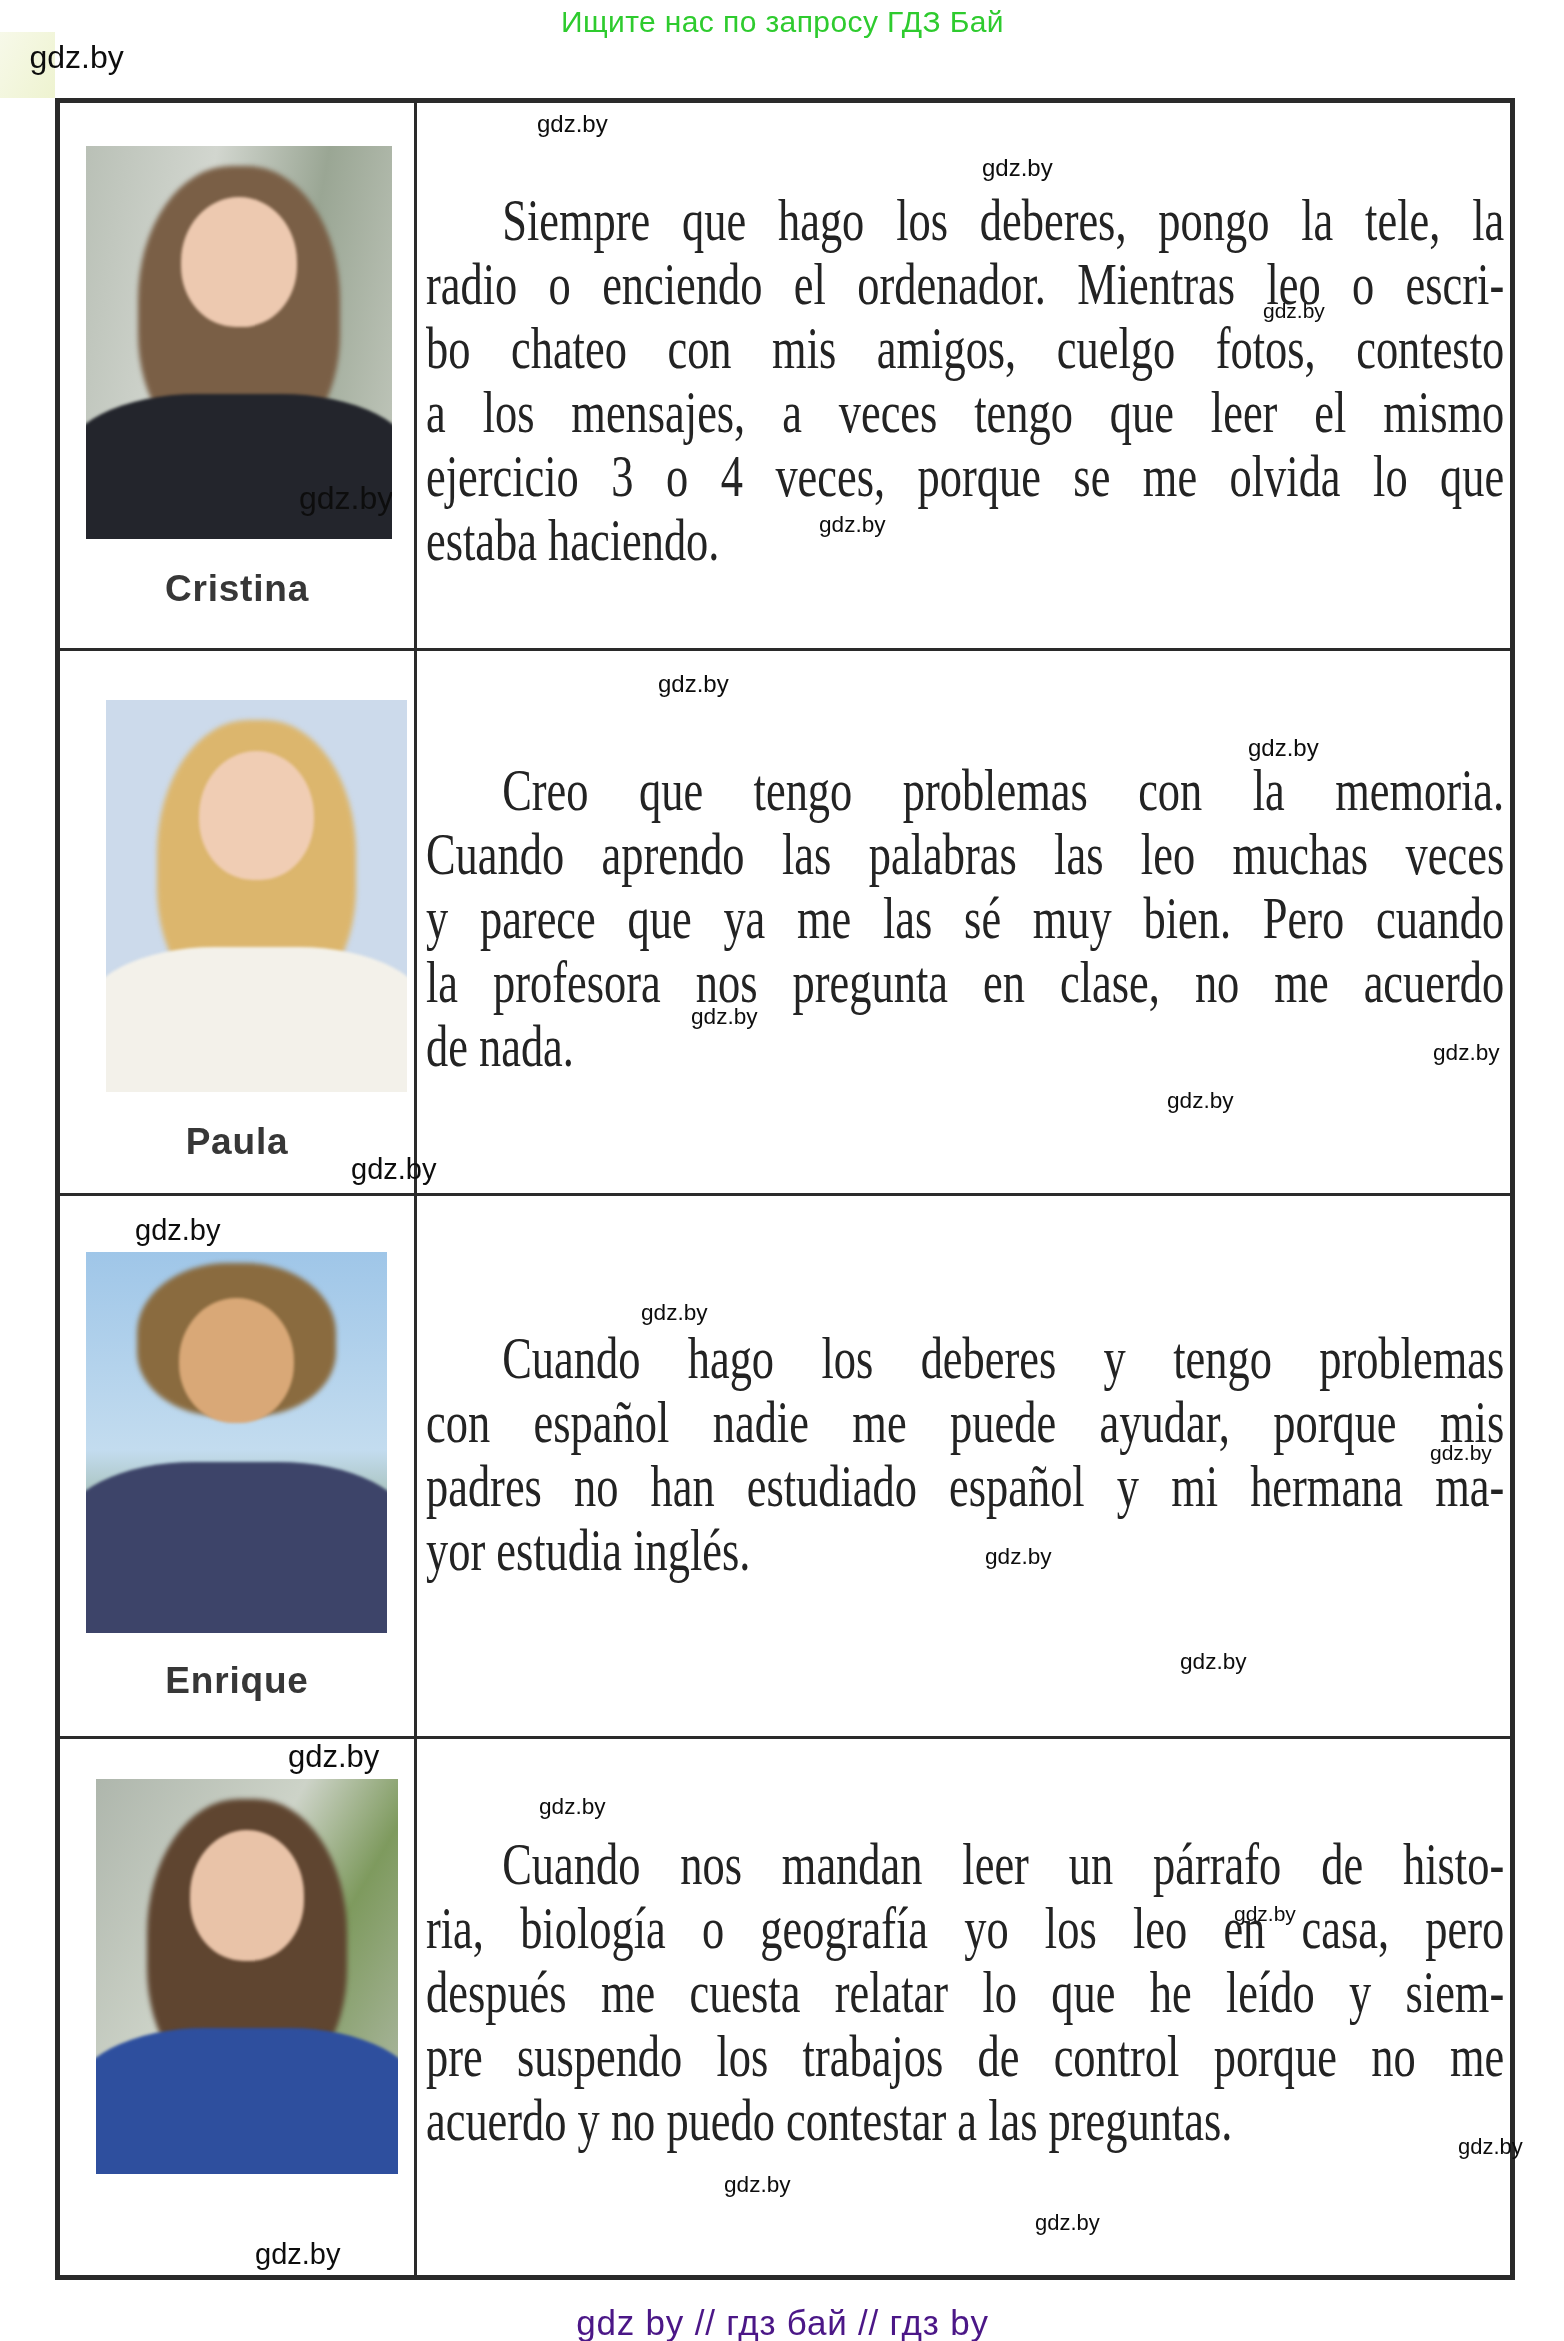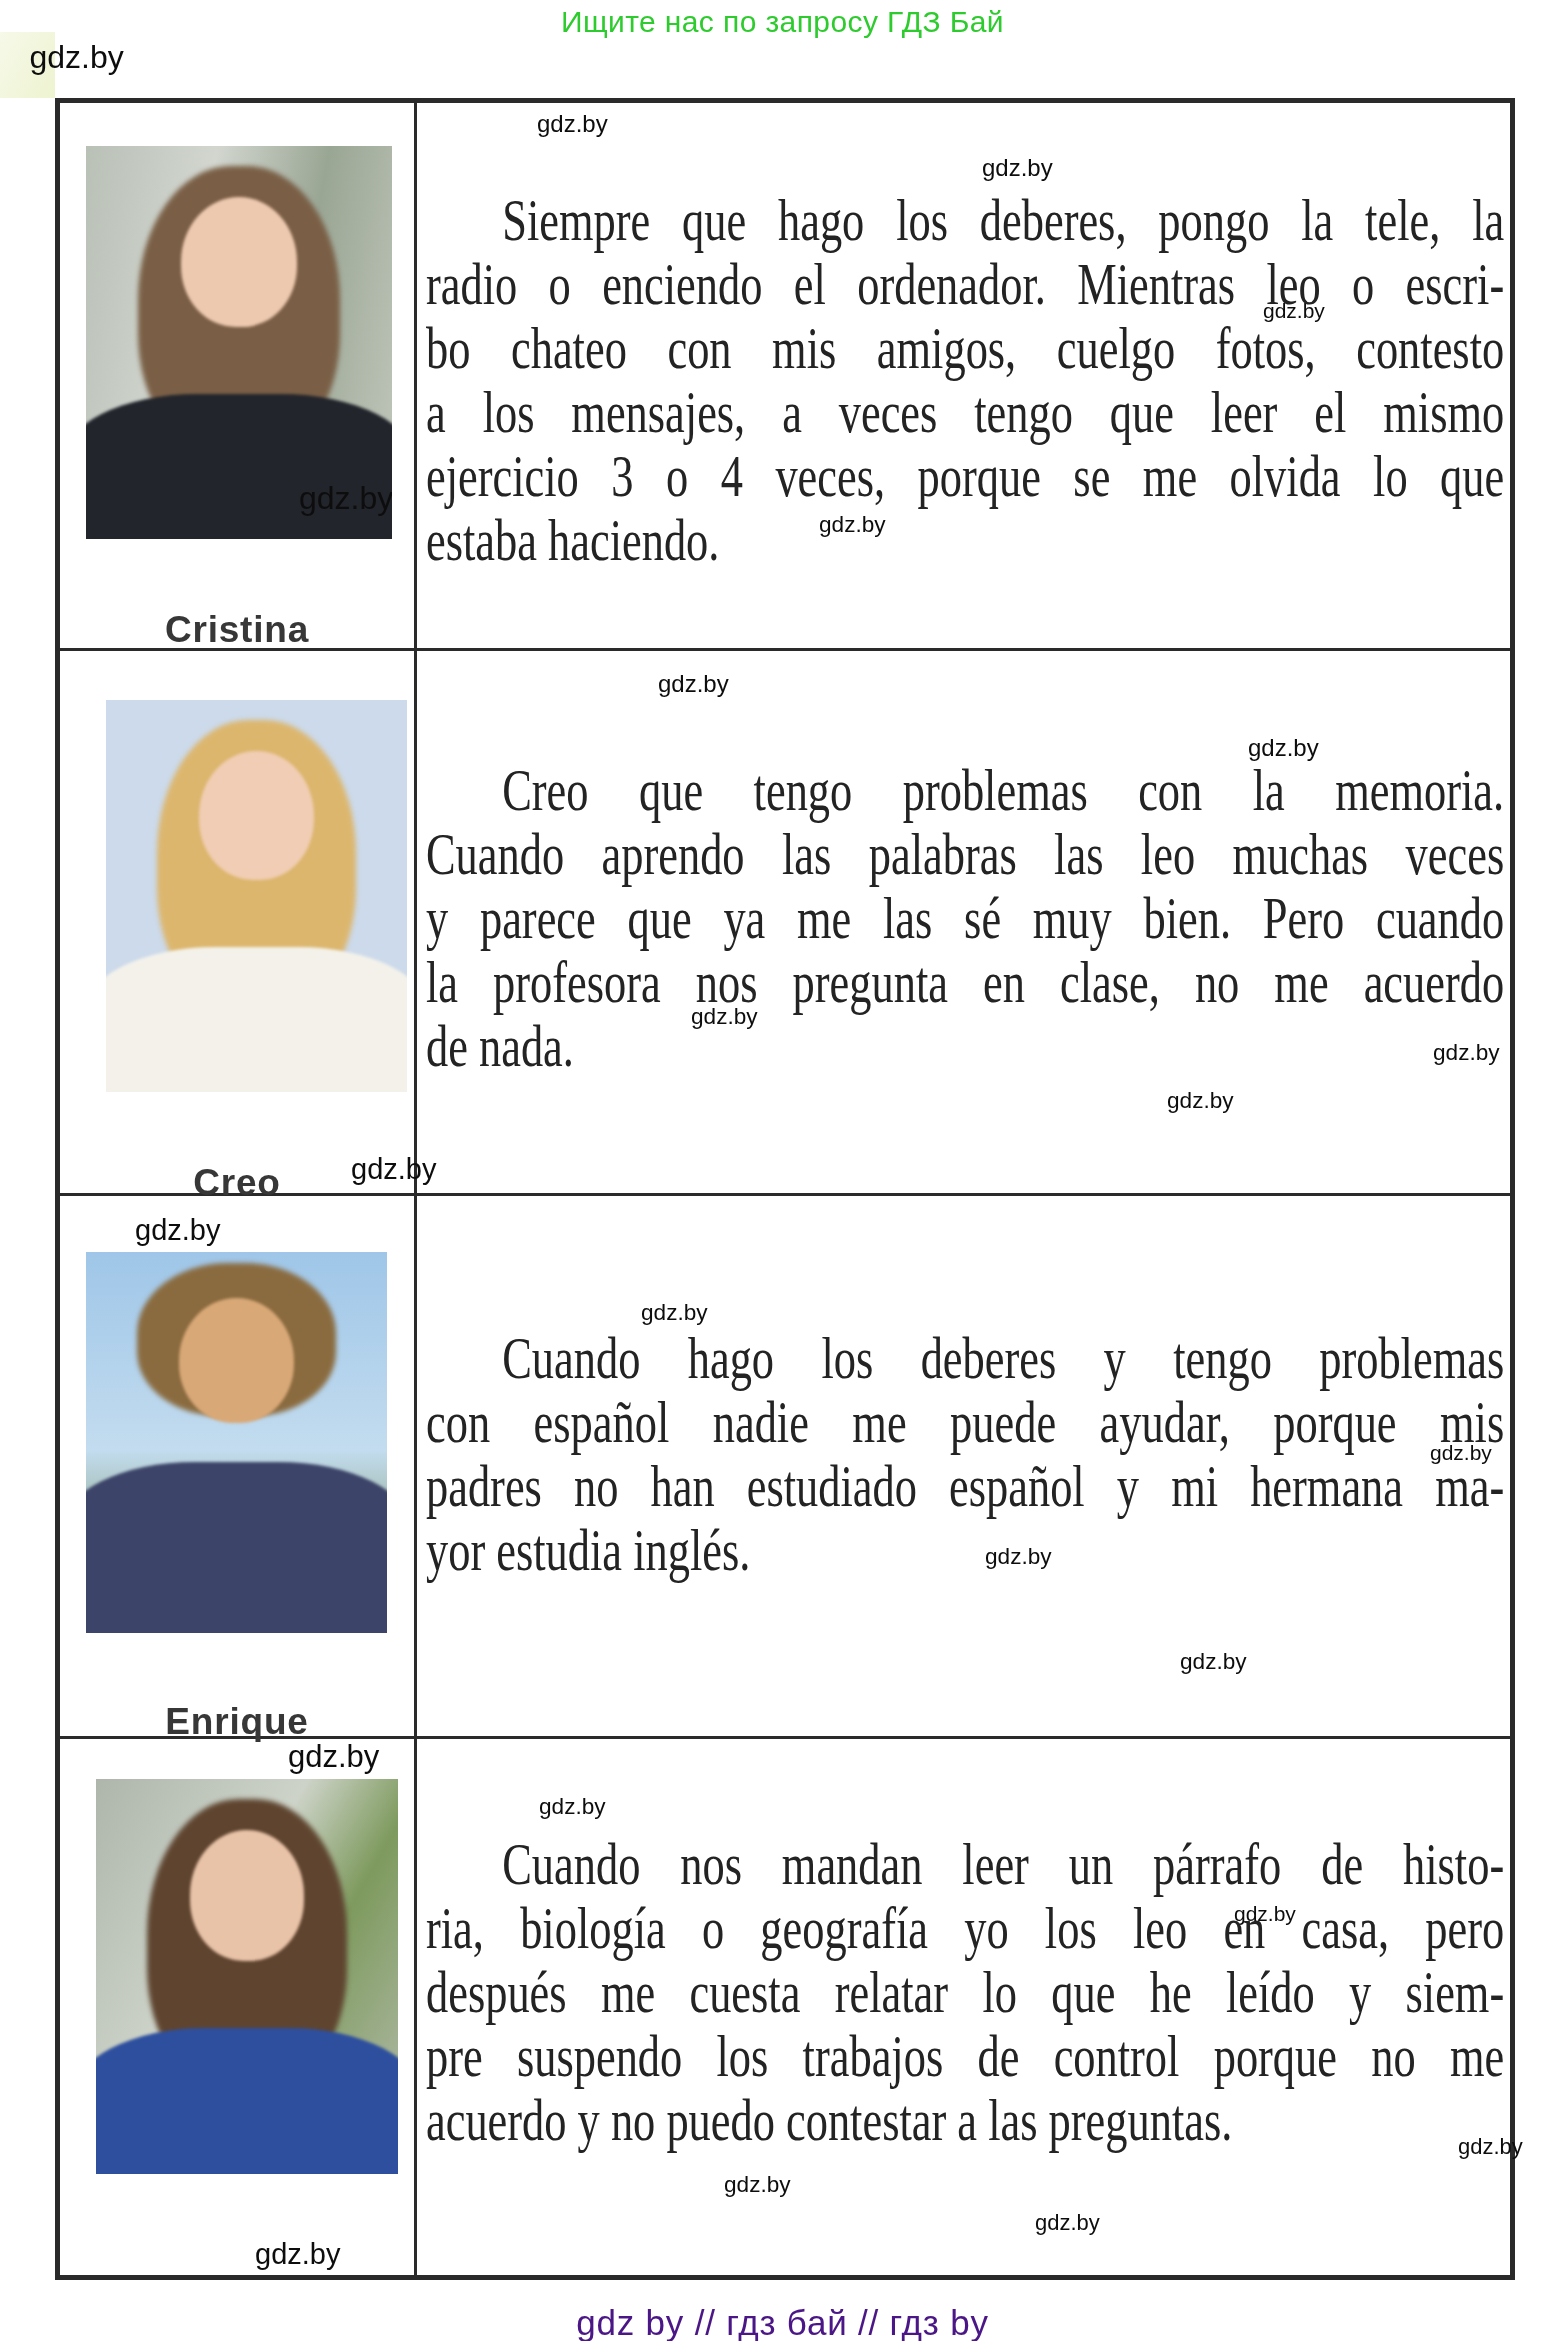--- a/index.html
+++ b/index.html
@@ -48,21 +48,21 @@
   .photo .p-hair { position: absolute; left: 17%; top: 5%; width: 66%; height: 74%;
                    background: var(--hair); border-radius: 46% 46% 42% 42%; filter: blur(2.4px); }
   .photo .p-face { position: absolute; left: 31%; top: 13%; width: 38%; height: 33%;
                    background: var(--skin); border-radius: 50% 50% 47% 47%; filter: blur(1.6px); }
   .photo .p-torso{ position: absolute; left: -8%; top: 63%; width: 116%; height: 46%;
                    background: var(--shirt); border-radius: 38% 38% 0 0; filter: blur(1.6px); }
 
   .caption {
     position: absolute; left: 0; width: 100%;
     text-align: center; font-weight: bold;
-    font-size: 37px; color: #373737; letter-spacing: 0.8px; margin-top: 41px;
+    font-size: 37px; color: #373737; letter-spacing: 0.8px;
   }
 
   .para-wrap {
     position: absolute; left: 8.9px; width: 1457px;
     transform: scaleX(0.74); transform-origin: left top;
     font-family: "Liberation Serif", serif;
     font-size: 60px; line-height: 64px; color: #232323;
   }
   .tline { text-align: justify; text-align-last: justify; white-space: normal; }
   .tline.first { text-indent: 103px; }
@@ -119,21 +119,21 @@
     </div>
 
     <div class="t-row" style="height:542px;">
       <div class="cell-photo">
         <div class="photo" style="left: 46px; top: 49px; width: 301px; height: 392px; --bg: #ccdaeb; --hair: #dcb66d; --skin: #f0cdb4; --shirt: #f3f1ea;">
           <div class="p-bg"></div>
           <div class="p-hair"></div>
           <div class="p-face"></div>
           <div class="p-torso"></div>
         </div>
-        <div class="caption" style="top:470px;">Creo</div>
+        <div class="caption" style="top:470px;">Paula</div>
         <div class="wm" style="left:268px; top:502px; font-size:29px;">gdz.by</div>
       </div>
       <div class="cell-text">
         <div class="wm" style="left:218px;  top:18.5px;  font-size:24px;">gdz.by</div>
         <div class="wm" style="left:808px; top:83px; font-size:24px;">gdz.by</div>
         <div class="wm" style="left:251px;  top:353px; font-size:22.6px;">gdz.by</div>
         <div class="wm" style="left:993px; top:389px; font-size:22.6px;">gdz.by</div>
         <div class="wm" style="left:727px;  top:437px; font-size:22.6px;">gdz.by</div>
         <div class="para-wrap" style="top:107px;">
             <div class="tline first">Creo que tengo problemas con la memoria.</div>

